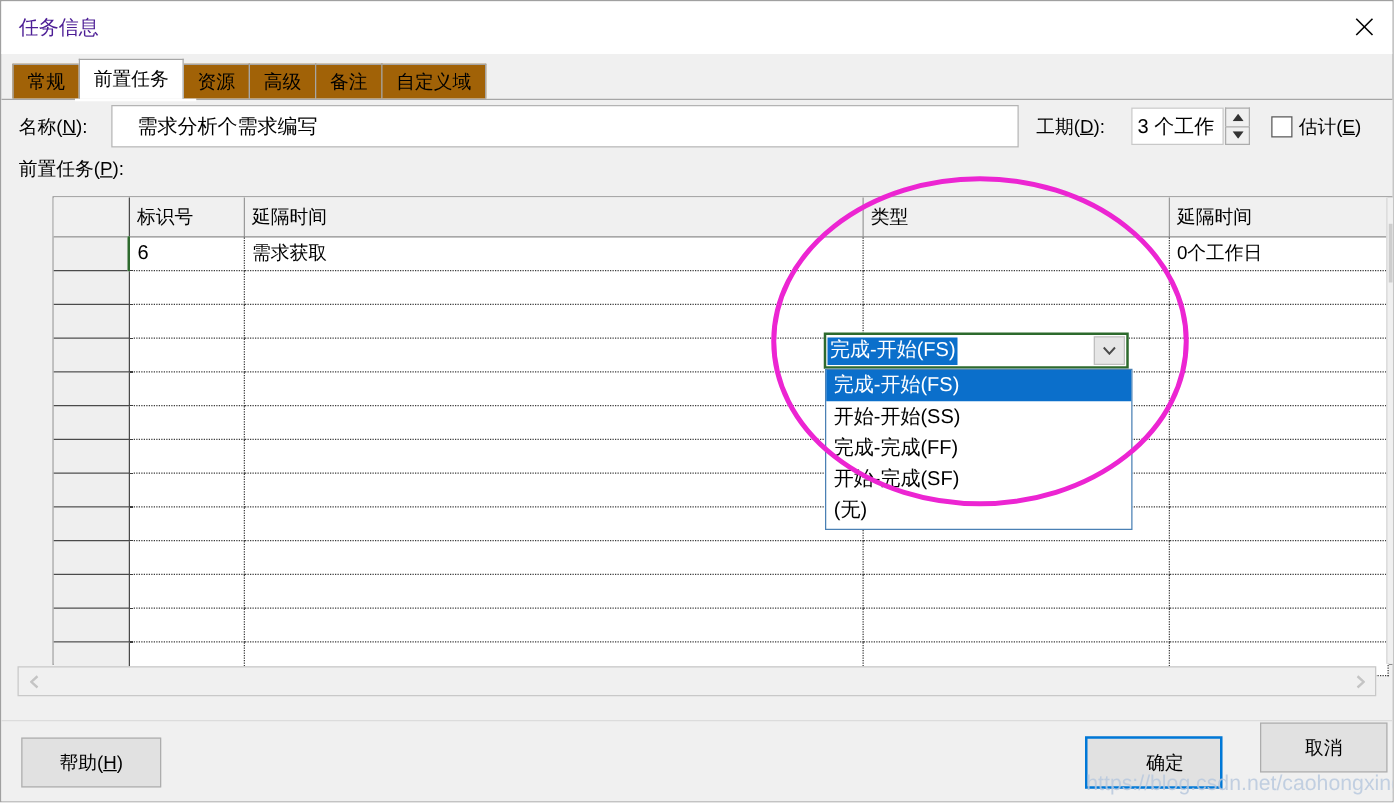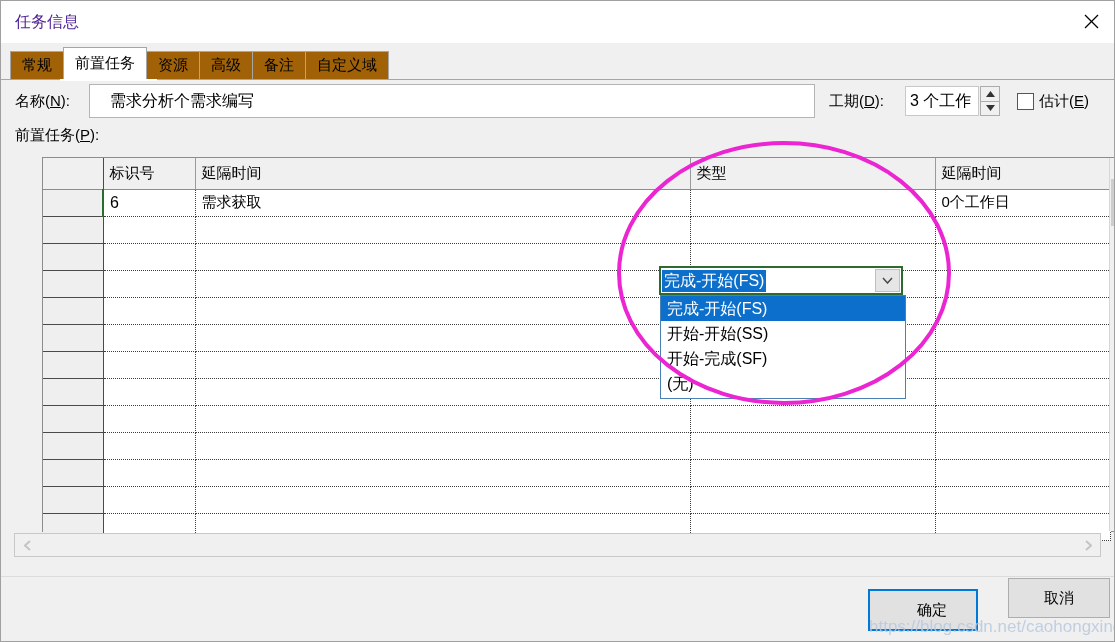--- a/index.html
+++ b/index.html
@@ -506,30 +506,32 @@
       <div class="combo-arrow">
         <svg width="11" height="7" viewBox="0 0 11 7">
           <polyline points="1,1 5.5,6 10,1" fill="none" stroke="#4a4a4a" stroke-width="1.5"></polyline>
         </svg>
       </div>
     </div>
 
     <div class="combo-list">
       <div class="combo-item selected">完成-开始(FS)</div>
       <div class="combo-item">开始-开始(SS)</div>
+      <div class="combo-item">完成-完成(FF)</div>
       <div class="combo-item">开始-完成(SF)</div>
       <div class="combo-item">(无)</div>
     </div>
 
   </div>
 
   <svg class="annot" viewBox="0 0 340 268">
     <ellipse cx="170" cy="134" rx="165" ry="130" fill="none" stroke="#ec25d2" stroke-width="4"></ellipse>
   </svg>
 
   <div class="footer">
+    <button class="btn btn-help">帮助(<u>H</u>)</button>
     <button class="btn btn-ok">确定</button>
     <button class="btn btn-cancel">取消</button>
   </div>
 
   <div class="watermark">https://blog.csdn.net/caohongxing</div>
 
 </div>
 
 </body></html>

